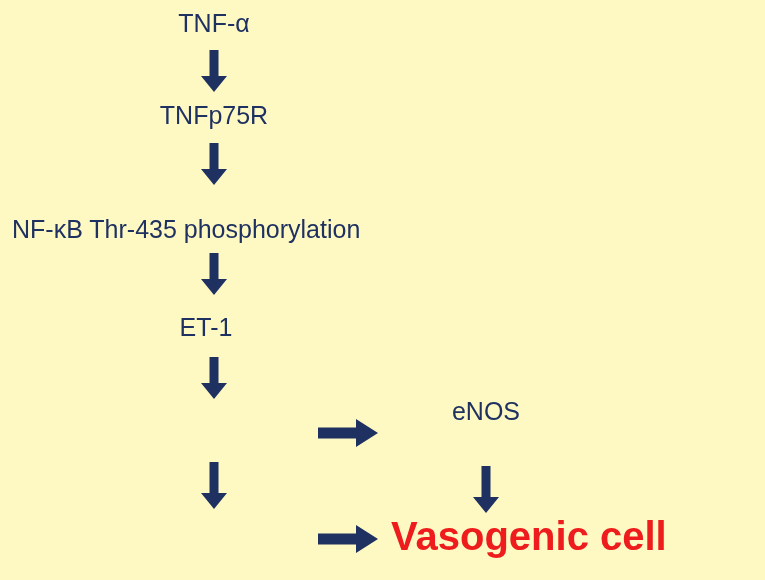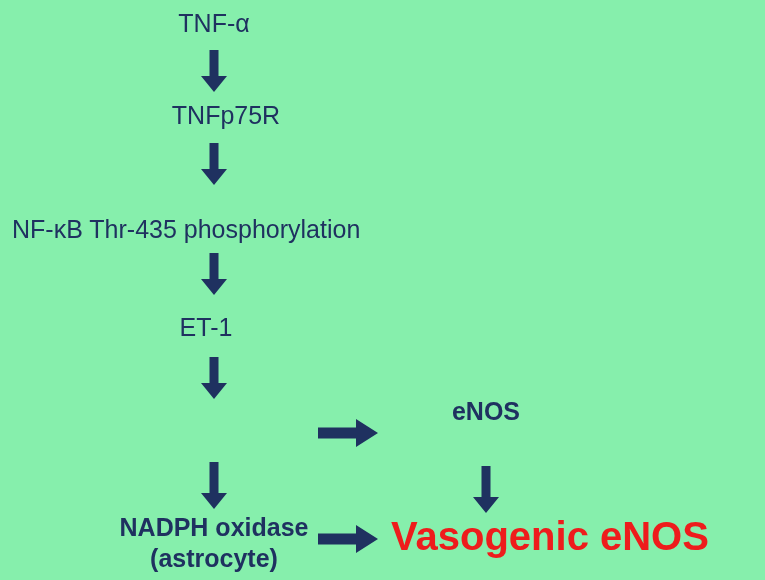--- a/index.html
+++ b/index.html
@@ -7,39 +7,38 @@
     padding: 0;
     background: #ffffff;
   }
   body {
     font-family: "Liberation Sans", sans-serif;
   }
   #canvas {
     position: relative;
     width: 765px;
     height: 580px;
-    background: #86efac;
+    background: #fef9c3;
     overflow: hidden;
   }
   .node {
     position: absolute;
     color: #1F3160;
     font-family: "Liberation Sans", sans-serif;
     font-size: 25px;
     line-height: 30px;
     white-space: nowrap;
     letter-spacing: 0px;
   }
   .node.centered {
     text-align: center;
     transform: translateX(-50%);
   }
   .node.two-line {
     line-height: 31px;
-    font-weight: bold;
   }
   .node .sub {
     font-size: 17px;
     vertical-align: baseline;
     position: relative;
     top: 5px;
   }
   .terminal {
     position: absolute;
     color: #EE1C1C;
@@ -69,21 +68,21 @@
   <div class="node centered" style="left:214px; top:8px;">
     <span>TNF-α</span>
   </div>
 
   <span class="arrow-down" style="left:192px; top:50px;">
     <svg width="44" height="45" viewBox="0 0 44 45" aria-hidden="true">
       <path d="M17.5 0 H26.5 V26 H35 L22 42 L9 26 H17.5 Z" fill="#1F3160"></path>
     </svg>
   </span>
 
-  <div class="node centered" style="left:214px; top:100px;margin-left:12px;">
+  <div class="node centered" style="left:214px; top:100px;">
     <span>TNFp75R</span>
   </div>
 
   <span class="arrow-down" style="left:192px; top:143px;">
     <svg width="44" height="45" viewBox="0 0 44 45" aria-hidden="true">
       <path d="M17.5 0 H26.5 V26 H35 L22 42 L9 26 H17.5 Z" fill="#1F3160"></path>
     </svg>
   </span>
 
   <div class="node" style="left:12px; top:214px;">
@@ -122,28 +121,24 @@
       <path d="M17.5 0 H26.5 V31 H35 L22 47 L9 31 H17.5 Z" fill="#1F3160"></path>
     </svg>
   </span>
 
   <span class="arrow-down" style="left:192px; top:462px;">
     <svg width="44" height="50" viewBox="0 0 44 50" aria-hidden="true">
       <path d="M17.5 0 H26.5 V31 H35 L22 47 L9 31 H17.5 Z" fill="#1F3160"></path>
     </svg>
   </span>
 
-  <div class="node two-line centered" style="left:214px; top:512px;">
-    <div>NADPH  oxidase</div>
-    <div>(astrocyte)</div>
-  </div>
 
   <span class="arrow-right" style="left:318px; top:524px;">
     <svg width="62" height="30" viewBox="0 0 62 30" aria-hidden="true">
       <path d="M0 9.5 H38 V1 L60 15 L38 29 V20.5 H0 Z" fill="#1F3160"></path>
     </svg>
   </span>
 
   <div class="terminal" style="left:391px; top:514px;">
-    <span>Vasogenic eNOS</span>
+    <span>Vasogenic cell</span>
   </div>
 
 </div>
 
 </body></html>

